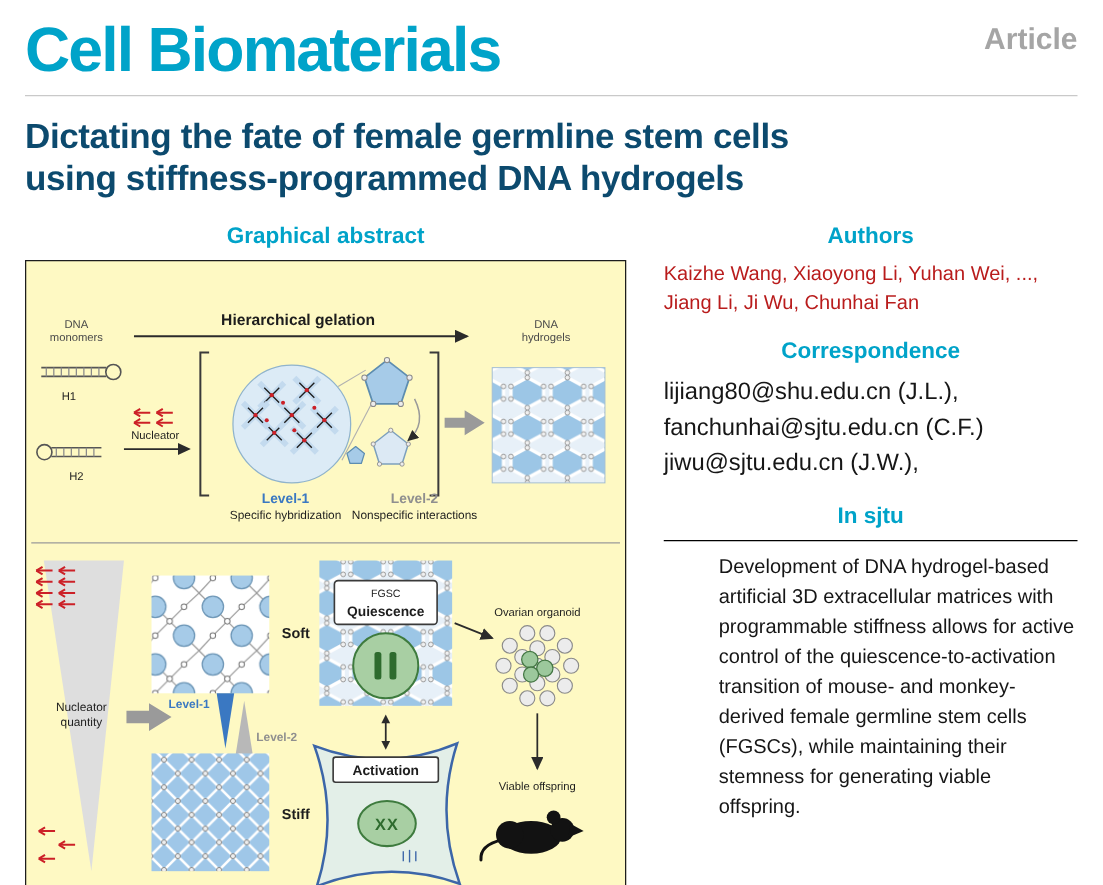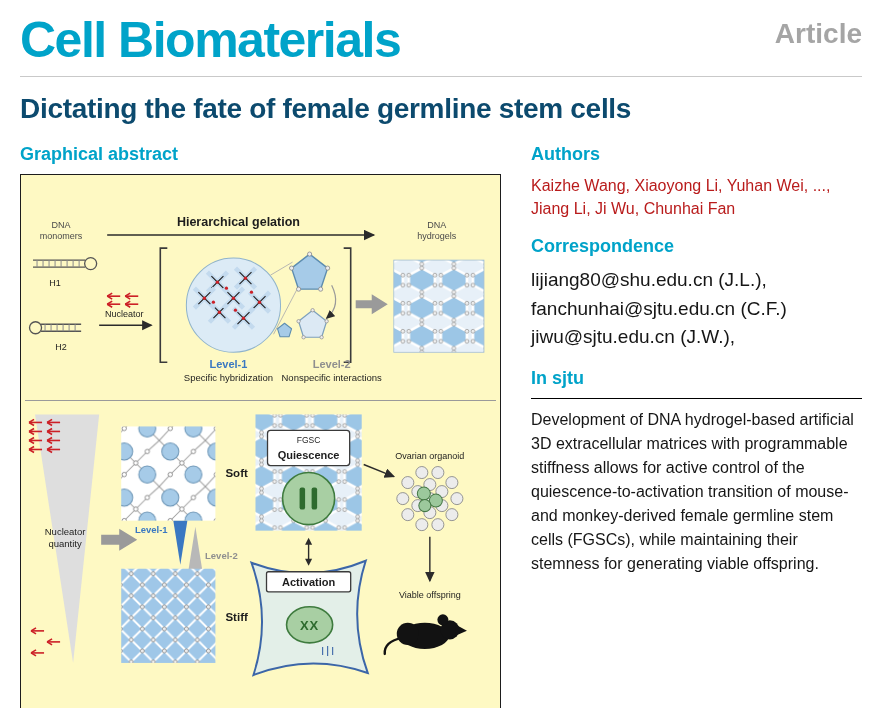--- a/index.html
+++ b/index.html
@@ -2,40 +2,40 @@
 <html style="--brand-teal: #00a3c9; --article-gray: #a5a5a5; --level1-blue: #3a78c2; --level2-gray: #8f8f8f; --nucleator-red: #cc2027; --network-blue: #9cc6e6; --cell-green: #a8cfa3;"><head>
 <meta charset="utf-8">
 <style>
   * { margin:0; padding:0; box-sizing:border-box; }
   html,body { width:882px; height:708px; background:#ffffff; overflow:hidden;
               font-family:"Liberation Sans", sans-serif; color:#111; }
   .page { padding:10px 20px 0 20px; }
 
   .masthead { display:flex; justify-content:space-between; align-items:flex-start; padding-top:4px; }
   .journal { font-size:50px; font-weight:bold; letter-spacing:-1.5px; color:var(--brand-teal,#00a3c9); line-height:1.05; }
-  .article-type { font-size:28px; font-weight:bold; color:var(--article-gray,#a5a5a5); padding-top:4px; }
+  .article-type { font-size:24px; font-weight:bold; color:var(--article-gray,#a5a5a5); padding-top:4px; }
   .head-rule { border:none; border-top:1px solid #c9c9c9; margin:9px 0 15px 0; }
 
   h1.title { font-size:28px; font-weight:bold; line-height:1.22; color:#0c4a6e;
              max-width:760px; letter-spacing:-0.3px; margin-bottom:18px; }
 
   .cols { display:flex; gap:30px; }
   .col-left { width:481px; flex:none; }
   .col-right { flex:1; min-width:0; }
 
-  h2.sec { color:var(--brand-teal,#00a3c9); font-size:18px; font-weight:bold; margin-bottom:9px; }
+  h2.sec { color:var(--brand-teal,#00a3c9); font-size:18px; font-weight:bold; margin-bottom:9px;text-align:center; }
 
   .figure-box { width:481px; height:556px; border:1.5px solid #1d1d1d; background:#fef9c3; }
   .figure-box svg { display:block; width:100%; height:100%; }
 
   .authors-names { font-size:16px; line-height:1.45; margin-bottom:16px; color:#b91c1c; }
   .corr-block { margin-bottom:16px; }
   .email-line { font-size:19px; line-height:1.5; color:#161616; }
   .brief-rule { border:none; border-top:1.2px solid #000; margin:1px 0 9px 0; }
-  .brief-text { font-size:16px; line-height:1.5; color:#161616; }
+  .brief-text { font-size:16px; line-height:1.5; color:#161616;margin-left:44px; }
 
   
   svg text { font-family:"Liberation Sans", sans-serif; }
   .t85{font-size:8.5px}.t9{font-size:9px}.t95{font-size:9.5px}.t11{font-size:11px}
   .t115{font-size:11.5px}.t125{font-size:12.5px}.t13{font-size:13px}
   .b{font-weight:bold}
   .gray{fill:#4a4a4a}.dark{fill:#1d1d1d}
   .blue{fill:var(--level1-blue,#3a78c2)}
   .lgray{fill:var(--level2-gray,#8f8f8f)}
   .green{fill:#2e6b2e}
@@ -46,20 +46,21 @@
 <div class="page">
 
   <div class="masthead">
     <div class="journal">Cell Biomaterials</div>
     <div class="article-type">Article</div>
   </div>
   <hr class="head-rule">
 
   <h1 class="title">
     <div>Dictating the fate of female germline stem cells</div>
+    <div>using stiffness-programmed DNA hydrogels</div>
   </h1>
 
   <div class="cols">
 
     <section class="col-left">
       <h2 class="sec">Graphical abstract</h2>
 
       <div class="figure-box">
       <svg viewBox="0 0 478 483">
         <defs>

